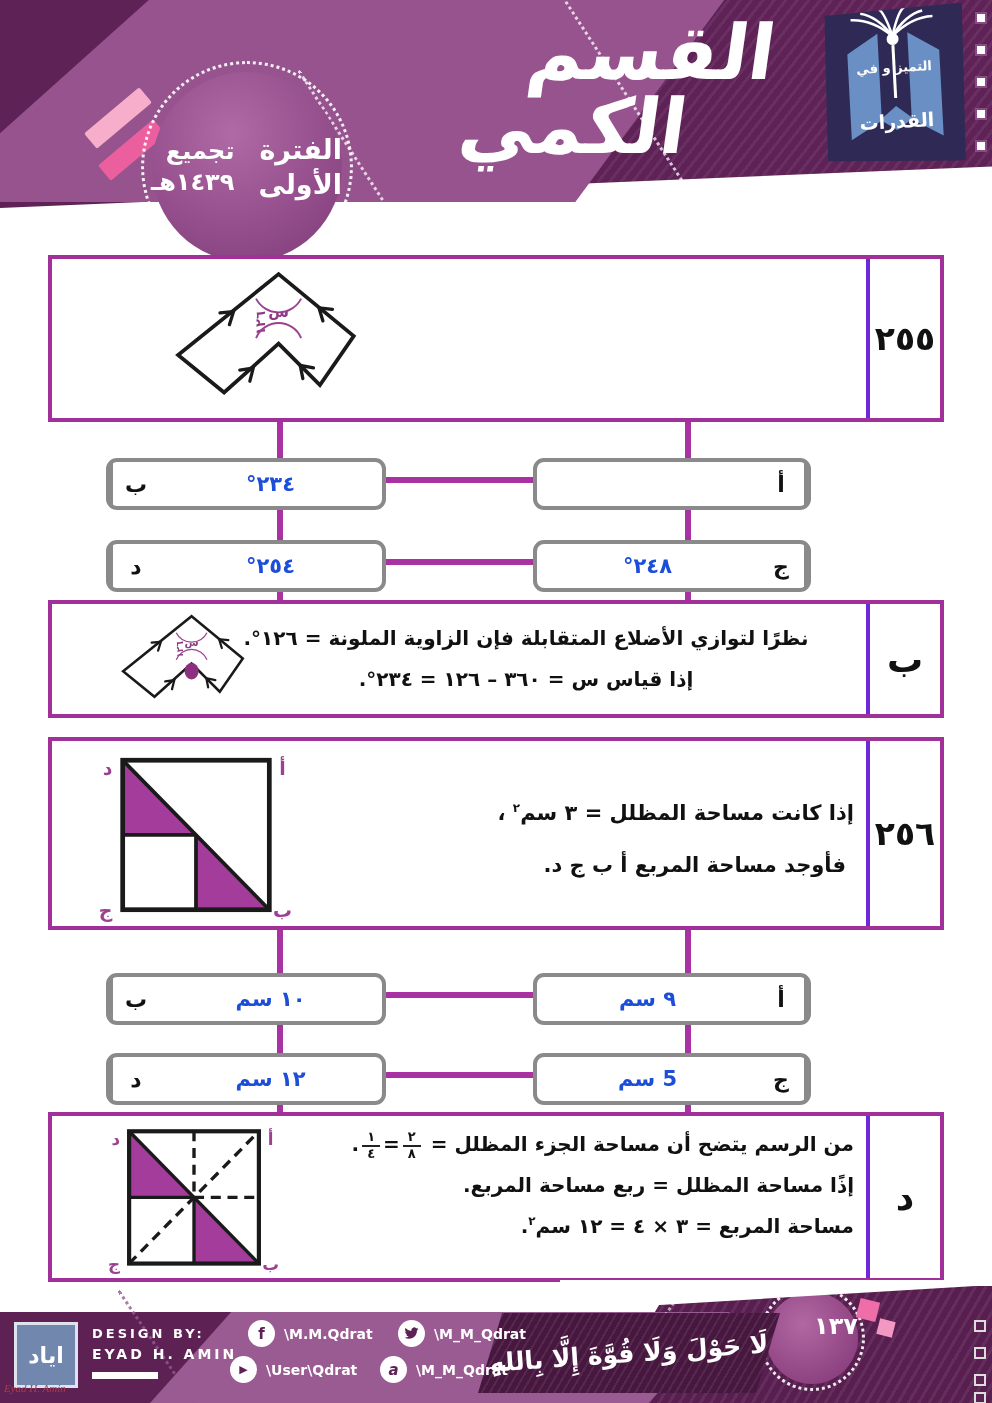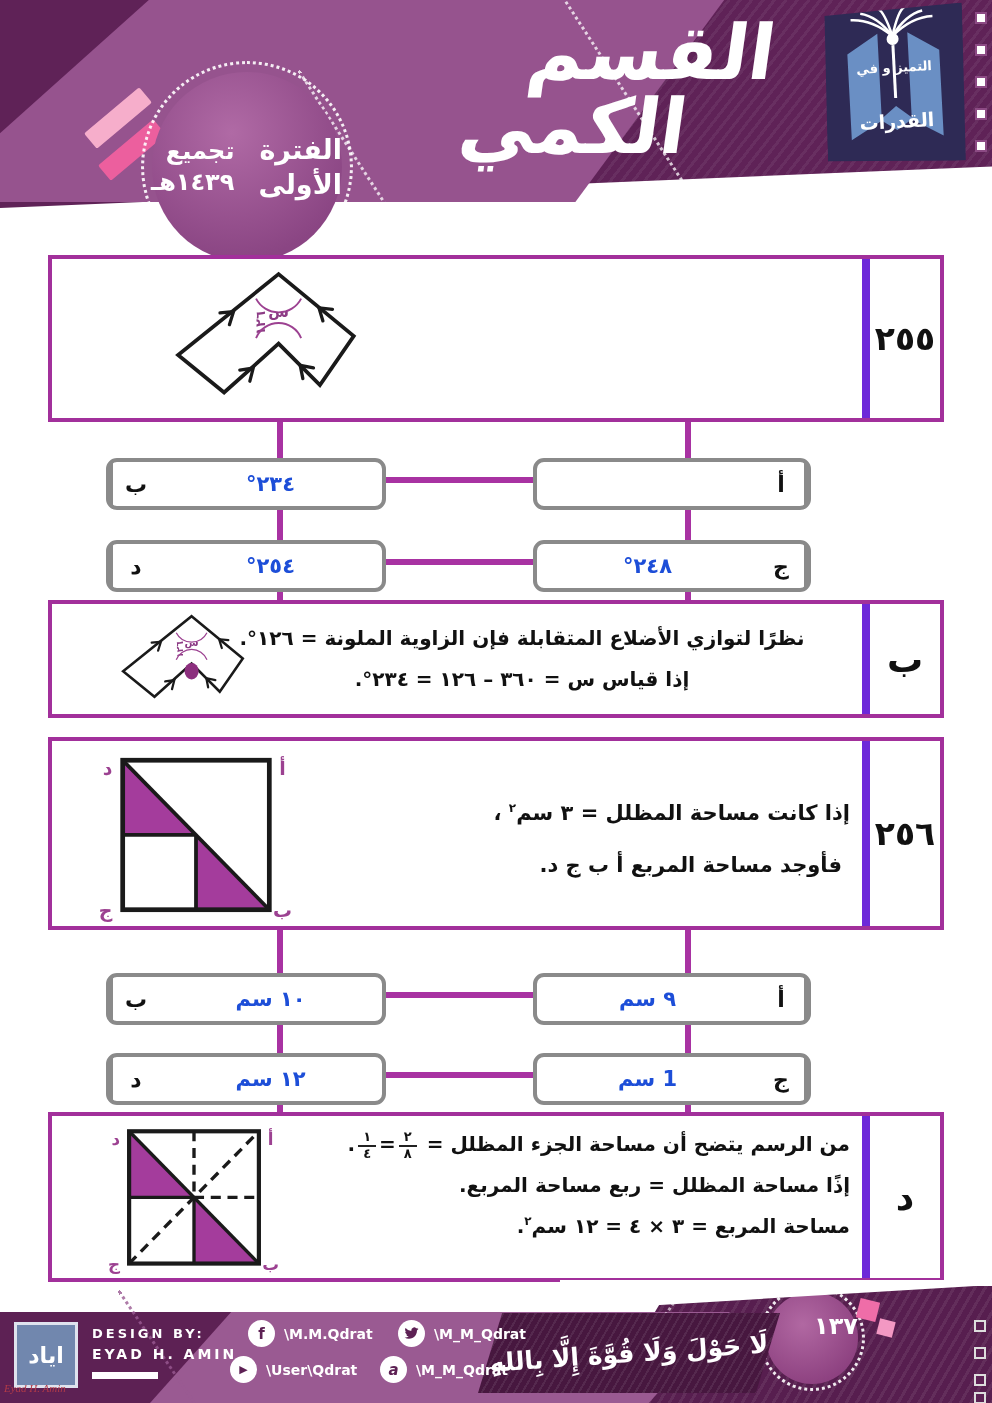--- a/index.html
+++ b/index.html
@@ -28,21 +28,21 @@
   .title{position:absolute;top:16px;right:222px;color:#fff;text-align:right;
          transform:skewX(-8deg);line-height:.98;}
   .title .t1{font-size:76px;}
   .title .t2{font-size:76px;margin-right:78px;}
   .logo{position:absolute;right:26px;top:6px;width:142px;height:158px;background:#2e2a55;
         transform:rotate(-3deg);clip-path:polygon(3% 4%,100% 0,97% 100%,0 96%);}
   .sq{position:absolute;width:8px;height:8px;background:#fff;border:2px solid #8c4a84;}
 
   
   .qbox{position:absolute;background:#fff;border:4px solid #a2309b;display:flex;z-index:2;}
-  .numcell{width:70px;border-left:8px solid #6d28d9;display:flex;align-items:center;
+  .numcell{width:70px;border-left:4px solid #6d28d9;display:flex;align-items:center;
            justify-content:center;font-size:33px;color:#111;flex:0 0 70px;}
   .qcontent{flex:1;position:relative;}
   .qtext{position:absolute;color:#111;font-size:21px;text-align:right;}
   .vline{position:absolute;width:6px;background:#a832a2;z-index:1;}
   .hline{position:absolute;height:6px;background:#a832a2;z-index:1;}
   .opt{position:absolute;height:44px;background:#fff;border:4px solid #8a8a8a;border-radius:11px;
        display:flex;align-items:stretch;z-index:2;}
   .opt .letter{flex:0 0 46px;display:flex;align-items:center;justify-content:center;
        font-size:22px;color:#111;}
   .opt.letter-right .letter{border-right:3px solid #8a8a8a;order:-1;}
@@ -236,21 +236,21 @@
   <div class="opt letter-right" style="left:533px;top:973px;width:270px;">
     <div class="letter">أ</div>
     <div class="val">٩ سم</div>
   </div>
   <div class="opt letter-left" style="left:106px;top:973px;width:272px;">
     <div class="letter">ب</div>
     <div class="val">١٠ سم</div>
   </div>
   <div class="opt letter-right" style="left:533px;top:1053px;width:270px;">
     <div class="letter">ج</div>
-    <div class="val">1 سم</div>
+    <div class="val">5 سم</div>
   </div>
   <div class="opt letter-left" style="left:106px;top:1053px;width:272px;">
     <div class="letter">د</div>
     <div class="val">١٢ سم</div>
   </div>
 
   <div class="qbox" style="left:48px;top:1112px;width:888px;height:162px;">
     <div class="numcell" style="font-size:36px;">د</div>
     <div class="qcontent">
       <div class="anstext" style="right:12px;top:8px;width:600px;">

